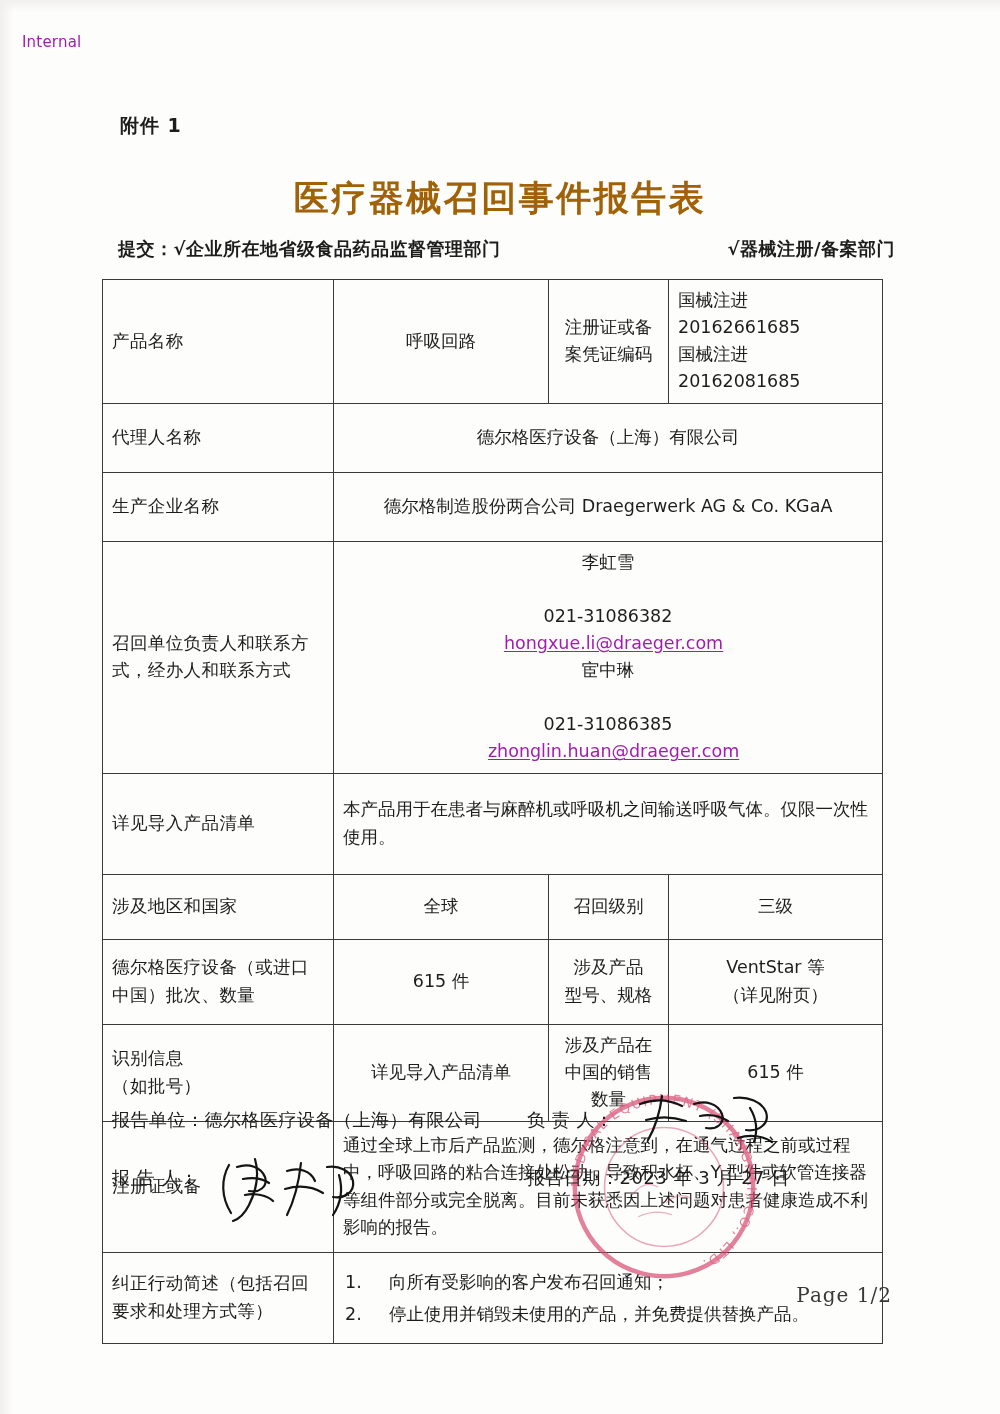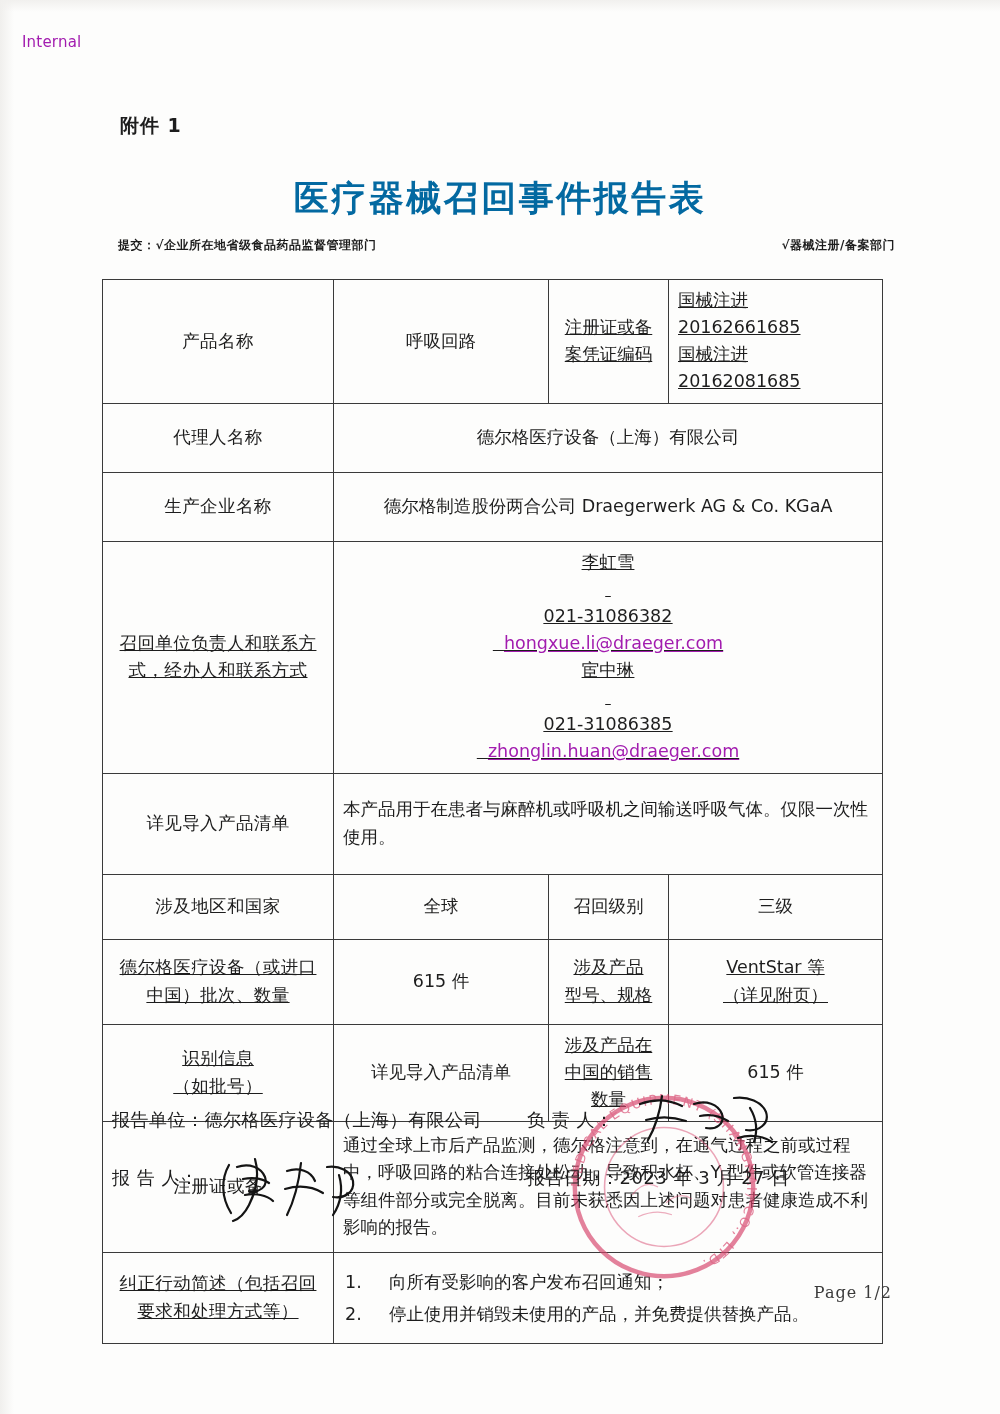--- a/index.html
+++ b/index.html
@@ -52,29 +52,29 @@
   }
 
   .doc-title {
     position: absolute;
     left: 0; right: 0;
     top: 175px;
     text-align: center;
     font-size: 35px;
     font-weight: 700;
     letter-spacing: 2.5px;
-    color: #0369a1;
+    color: #a16207;
   }
 
   .submit-row {
     position: absolute;
     left: 118px;
     right: 105px;
     top: 237px;
-    font-size: 12px;
+    font-size: 18px;
     font-weight: 700;
     display: flex;
     justify-content: space-between;
     align-items: baseline;
   }
   .submit-row .left { letter-spacing: 0.5px; }
   .submit-row .right { letter-spacing: 0.5px; }
 
   table.main {
     position: absolute;
@@ -85,28 +85,28 @@
     table-layout: fixed;
   }
   table.main td {
     border: 1.5px solid #3a3a3a;
     padding: 7px 9px;
     font-size: 17.5px;
     vertical-align: middle;
     line-height: 1.55;
   }
   td.lbl {
-    text-align: center;
+    text-align: left;
     letter-spacing: 0.4px;
   }
   td.ctr { text-align: center; }
   td.lft { text-align: left; padding-left: 12px; }
 
   .stack { display: block; }
-  .stack span { display: block; text-decoration: underline; }
+  .stack span { display: block; }
 
   .contact-line { white-space: nowrap; }
   .email-link {
     color: #a21caf;
     text-decoration: underline;
     text-underline-offset: 2px;
   }
 
   ol.actions {
     margin: 2px 0 2px 0;
@@ -172,21 +172,21 @@
     width: 218px;
     height: 218px;
     pointer-events: none;
     opacity: 0.78;
   }
 
   .page-num {
     position: absolute;
     right: 108px;
     top: 1283px;
-    font-size: 16px;
+    font-size: 20px;
     font-family: "DejaVu Serif", "Liberation Serif", serif;
     color: #3a3a3a;
     letter-spacing: 1px;
   }
 </style>
 </head>
 <body>
 
 <div class="page">
 

